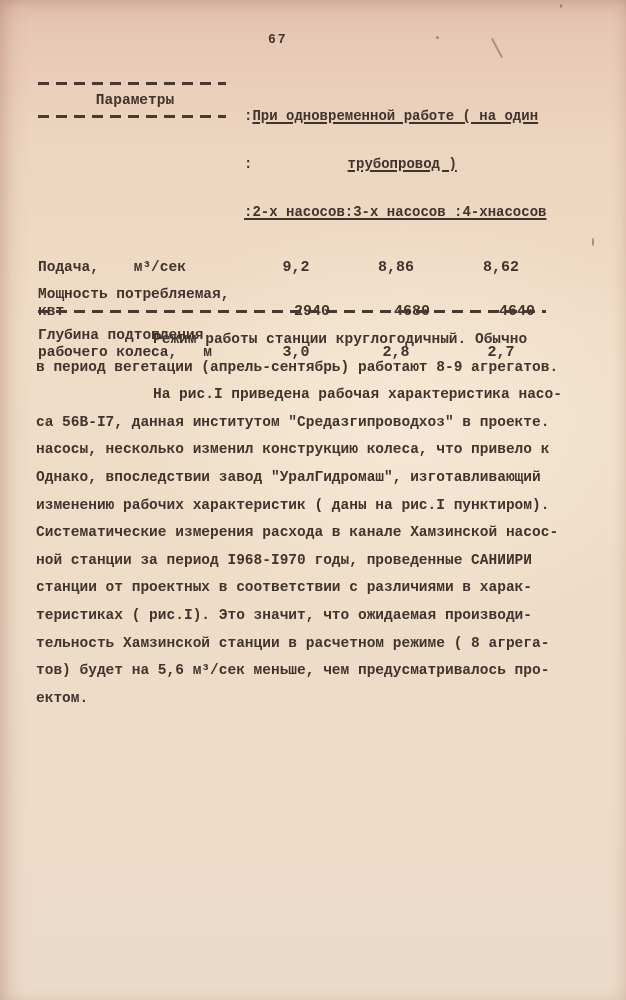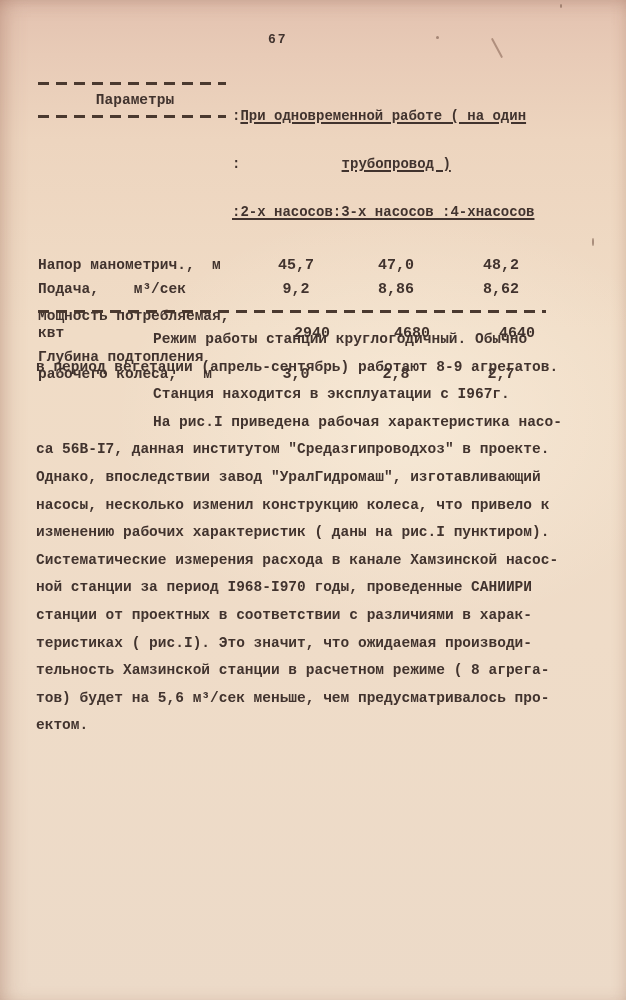--- a/index.html
+++ b/index.html
@@ -21,21 +21,21 @@
   .speck{position:absolute;background:rgba(110,78,64,0.55);border-radius:50%;}
   .crease{position:absolute;width:22px;height:2px;background:rgba(122,86,70,0.5);transform:rotate(62deg);border-radius:2px;}
 
   .page-number{
     position:absolute;top:32px;left:268px;
     font-size:13px;letter-spacing:2px;
   }
 
   
   .table-block{position:absolute;left:38px;top:76px;width:514px;font-size:14px;}
-  .t-header{display:flex;}
+  .t-header{display:flex;gap:12px;}
   .t-param-cell{position:relative;width:194px;height:50px;flex:none;}
   .dash{height:3px;background:repeating-linear-gradient(90deg,#4a392f 0 11px,rgba(0,0,0,0) 11px 18px);}
   .t-param-cell .dash{position:absolute;left:0;right:6px;}
   .dash-top{top:6px;}
   .dash-bot{top:39px;}
   .t-param-label{position:absolute;top:16px;left:0;width:100%;text-align:center;font-size:14.5px;}
   .t-group{width:320px;line-height:16px;white-space:pre;}
   .u{text-decoration:underline;text-decoration-thickness:1.5px;text-underline-offset:2px;}
   .t-group-line2{display:flex;}
   .t-group-line2 .mid{flex:1;text-align:center;}
@@ -76,28 +76,20 @@
         <div class="t-param-label">Параметры</div>
         <div class="dash dash-bot"></div>
       </div>
       <div class="t-group">
         <div><span>:</span><span class="u">При одновременной работе ( на один</span></div>
         <div class="t-group-line2"><span>:</span><span class="mid"><span class="u">трубопровод )</span></span></div>
         <div><span class="u">:2-х насосов:3-х насосов :4-хнасосов</span></div>
       </div>
     </div>
     <div class="t-rows" id="t-rows">
-        <div class="t-row m1">
-          <div class="t-label">Напор манометрич.,  м</div>
-          <div class="t-vals">
-            <div class="t-cell">45,7</div>
-            <div class="t-cell">47,0</div>
-            <div class="t-cell">48,2</div>
-          </div>
-        </div>
         <div class="t-row m2">
           <div class="t-label">Подача,    м³/сек</div>
           <div class="t-vals">
             <div class="t-cell">9,2</div>
             <div class="t-cell">8,86</div>
             <div class="t-cell">8,62</div>
           </div>
         </div>
         <div class="t-row m3">
           <div class="t-label">Мощность потребляемая,
@@ -118,25 +110,24 @@
           </div>
         </div>
       </div>
   </div>
 
   <div class="dash table-bottom-dash"></div>
 
   <div class="body-text" id="body-text">
       <div class="b-line indent">Режим работы станции круглогодичный. Обычно</div>
       <div class="b-line">в период вегетации (апрель-сентябрь) работают 8-9 агрегатов.</div>
-      <div class="b-line indent">Станция находится в эксплуатации с I967г.</div>
       <div class="b-line indent">На рис.I приведена рабочая характеристика насо-</div>
       <div class="b-line">са 56В-I7, данная институтом "Средазгипроводхоз" в проекте.</div>
+      <div class="b-line">насосы, несколько изменил конструкцию колеса, что привело к</div>
       <div class="b-line">Однако, впоследствии завод "УралГидромаш", изготавливающий</div>
-      <div class="b-line">насосы, несколько изменил конструкцию колеса, что привело к</div>
       <div class="b-line">изменению рабочих характеристик ( даны на рис.I пунктиром).</div>
       <div class="b-line">Систематические измерения расхода в канале Хамзинской насос-</div>
       <div class="b-line">ной станции за период I968-I970 годы, проведенные САНИИРИ</div>
       <div class="b-line">станции от проектных в соответствии с различиями в харак-</div>
       <div class="b-line">теристиках ( рис.I). Это значит, что ожидаемая производи-</div>
       <div class="b-line">тельность Хамзинской станции в расчетном режиме ( 8 агрега-</div>
       <div class="b-line">тов) будет на 5,6 м³/сек меньше, чем предусматривалось про-</div>
       <div class="b-line">ектом.</div>
     </div>
 

